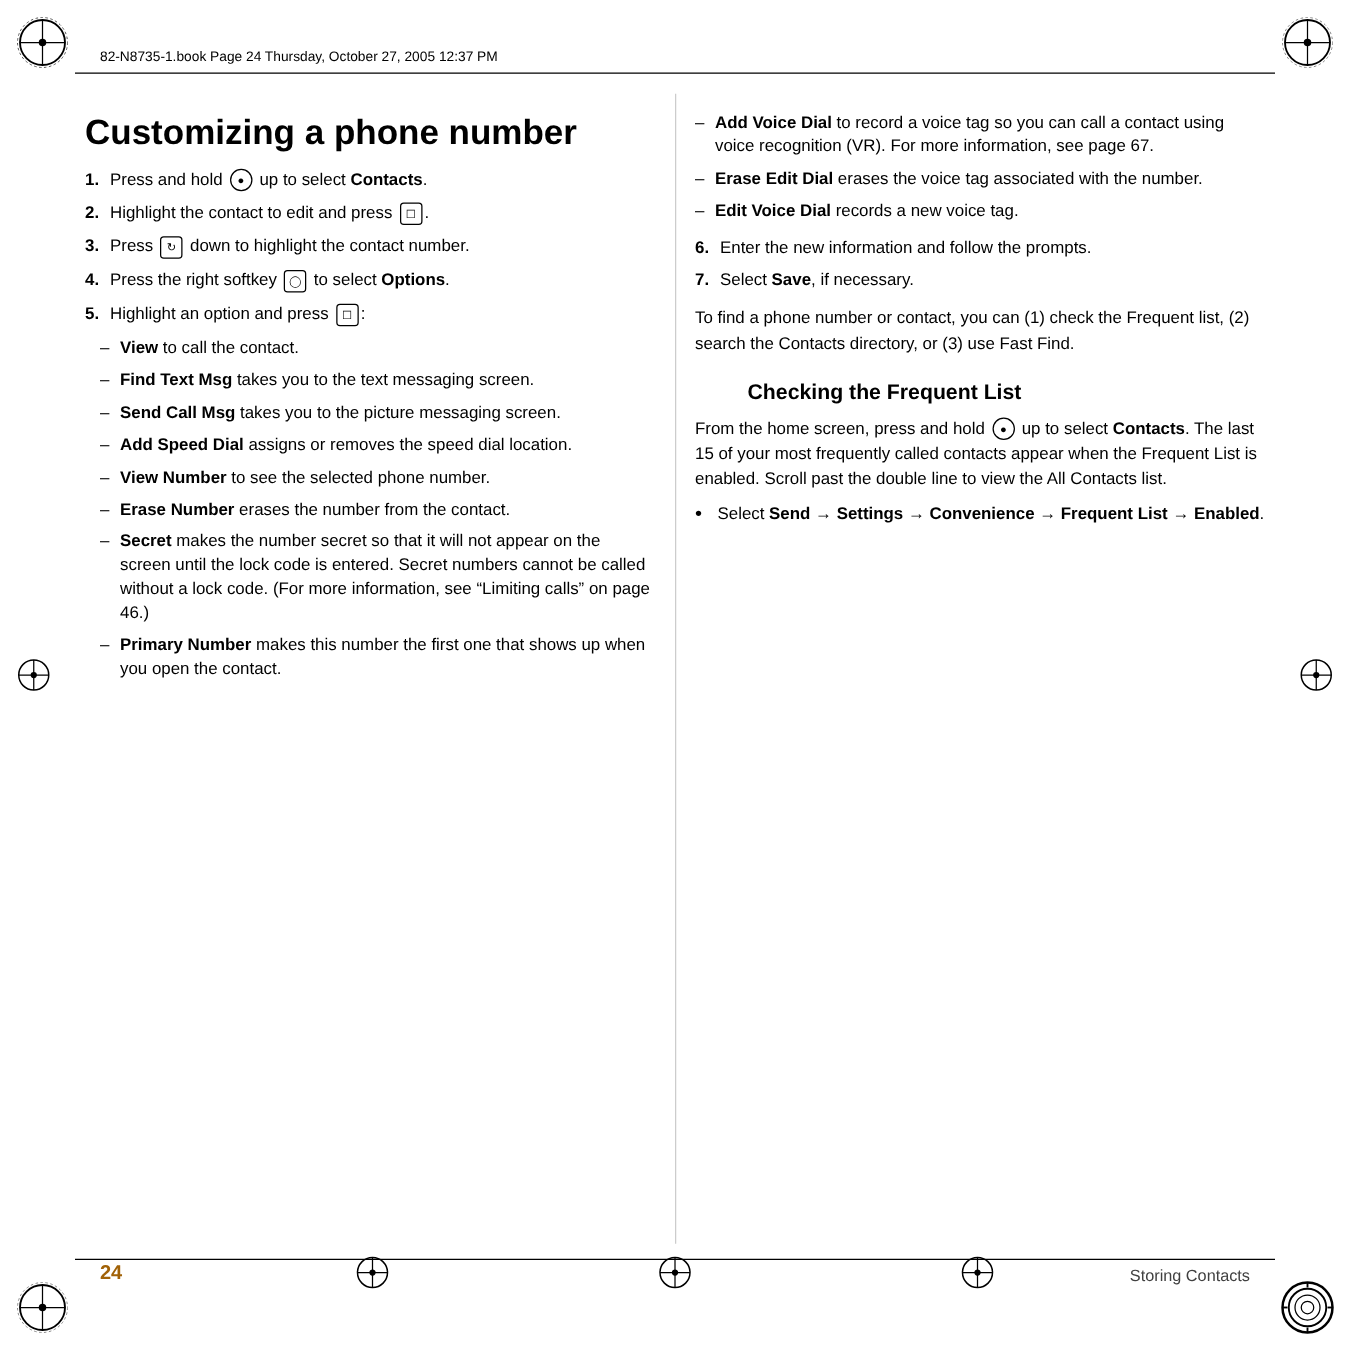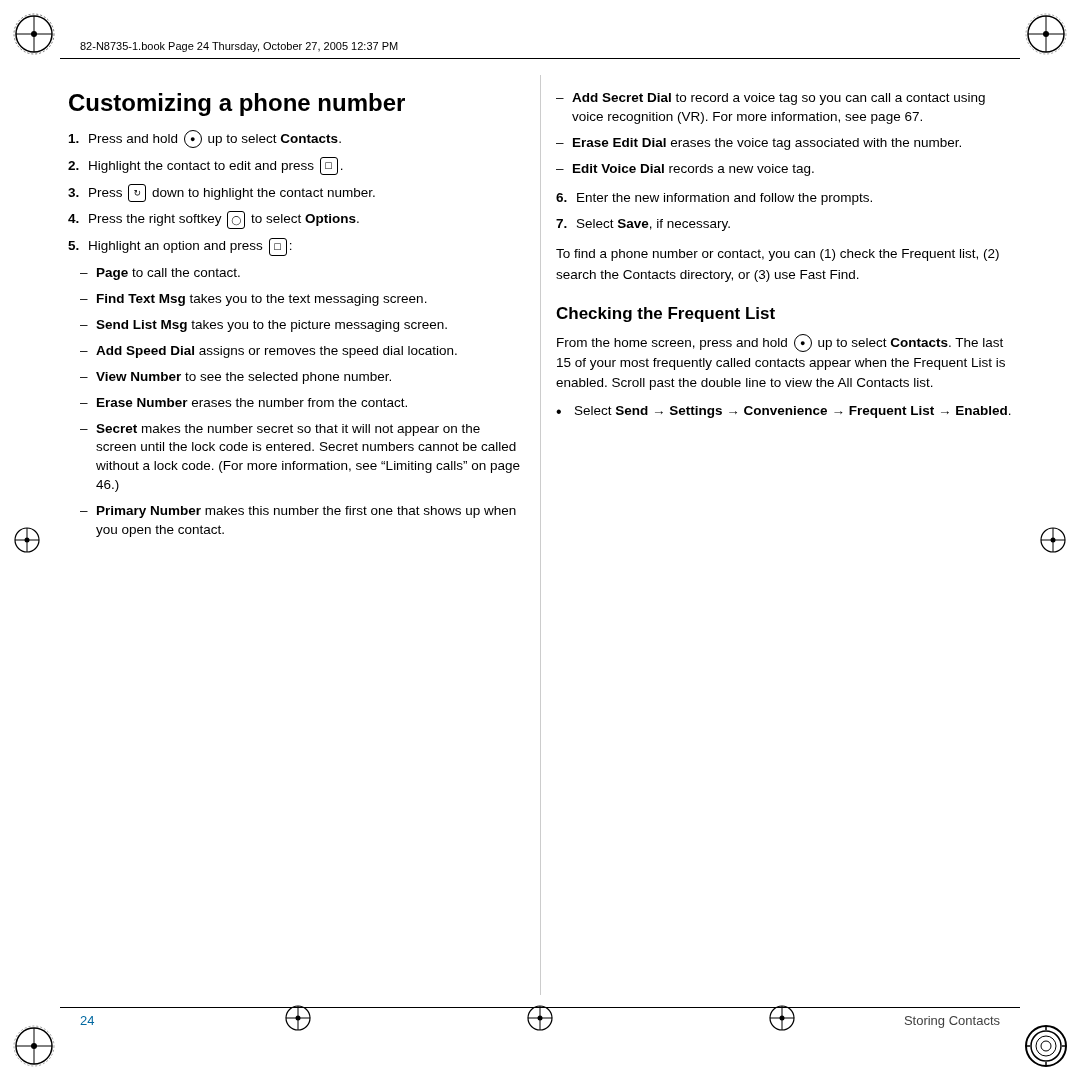--- a/index.html
+++ b/index.html
@@ -81,23 +81,24 @@
       left: 60px;
       right: 60px;
       height: 1px;
       background: #000;
     }
 
     .footer-left {
       position: absolute;
       bottom: 52px;
       left: 80px;
-      font-size: 13px;
-      color: #0369a1;
+      font-size: 16px;
+      color: #a16207;
       font-family: Arial, Helvetica, sans-serif;
+      font-weight: bold;
     }
 
     .footer-right {
       position: absolute;
       bottom: 52px;
       right: 80px;
       font-size: 13px;
       color: #404040;
       font-family: Arial, Helvetica, sans-serif;
     }
@@ -129,34 +130,35 @@
       position: absolute;
       top: 75px;
       bottom: 85px;
       left: 50%;
       width: 1px;
       background: #cccccc;
     }
 
     
     .section-title {
-      font-size: 24px;
+      font-size: 28px;
       font-weight: bold;
       font-family: Arial, Helvetica, sans-serif;
       margin-bottom: 12px;
       line-height: 1.2;
     }
 
     .section-title-sm {
       font-size: 17px;
       font-weight: bold;
       font-family: Arial, Helvetica, sans-serif;
       margin-bottom: 8px;
       margin-top: 18px;
       line-height: 1.3;
+      margin-left: 42px;
     }
 
     
     .numbered-list {
       list-style: none;
       padding: 0;
     }
 
     .numbered-list > li {
       display: flex;
@@ -421,29 +423,29 @@
           <span class="num-label">5.</span>
           <span class="num-content">
             Highlight an option and press <span class="inline-icon" style="font-size:9px; line-height:16px;">☐</span>:
           </span>
         </li>
       </ol>
 
       <ul class="sub-list">
         <li>
           <span class="dash">–</span>
-          <span class="sub-content"><span class="bold">Page</span> to call the contact.</span>
+          <span class="sub-content"><span class="bold">View</span> to call the contact.</span>
         </li>
         <li>
           <span class="dash">–</span>
           <span class="sub-content"><span class="bold">Find Text Msg</span> takes you to the text messaging screen.</span>
         </li>
         <li>
           <span class="dash">–</span>
-          <span class="sub-content"><span class="bold">Send List Msg</span> takes you to the picture messaging screen.</span>
+          <span class="sub-content"><span class="bold">Send Call Msg</span> takes you to the picture messaging screen.</span>
         </li>
         <li>
           <span class="dash">–</span>
           <span class="sub-content"><span class="bold">Add Speed Dial</span> assigns or removes the speed dial location.</span>
         </li>
         <li>
           <span class="dash">–</span>
           <span class="sub-content"><span class="bold">View Number</span> to see the selected phone number.</span>
         </li>
         <li>
@@ -460,21 +462,21 @@
         </li>
       </ul>
 
     </div>
 
     <div class="right-column">
 
       <ul class="sub-list" style="margin-top: 0; padding-left: 0;">
         <li>
           <span class="dash">–</span>
-          <span class="sub-content"><span class="bold">Add Secret Dial</span> to record a voice tag so you can call a contact using voice recognition (VR). For more information, see page 67.</span>
+          <span class="sub-content"><span class="bold">Add Voice Dial</span> to record a voice tag so you can call a contact using voice recognition (VR). For more information, see page 67.</span>
         </li>
         <li>
           <span class="dash">–</span>
           <span class="sub-content"><span class="bold">Erase Edit Dial</span> erases the voice tag associated with the number.</span>
         </li>
         <li>
           <span class="dash">–</span>
           <span class="sub-content"><span class="bold">Edit Voice Dial</span> records a new voice tag.</span>
         </li>
       </ul>

